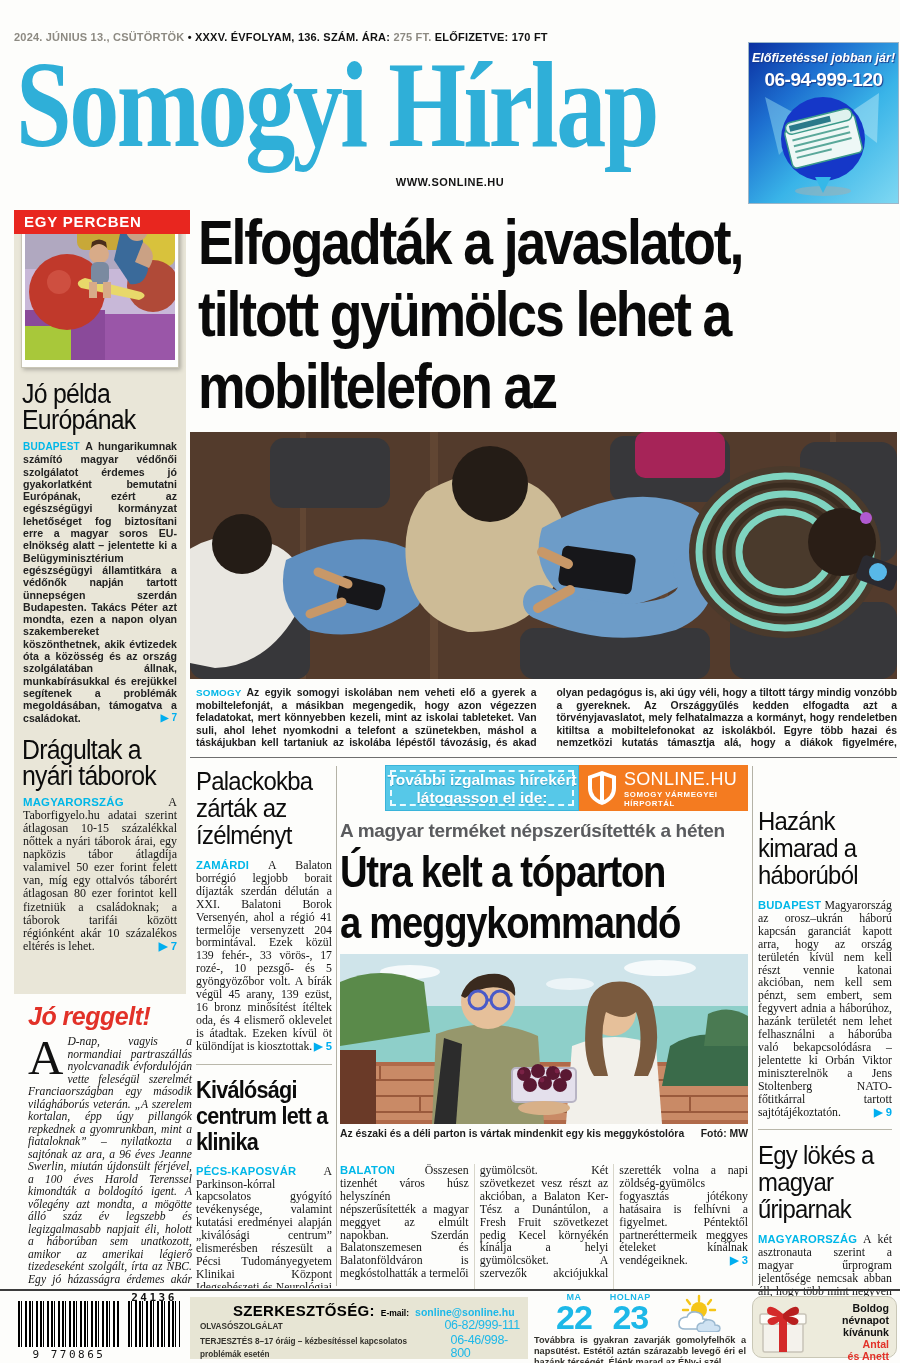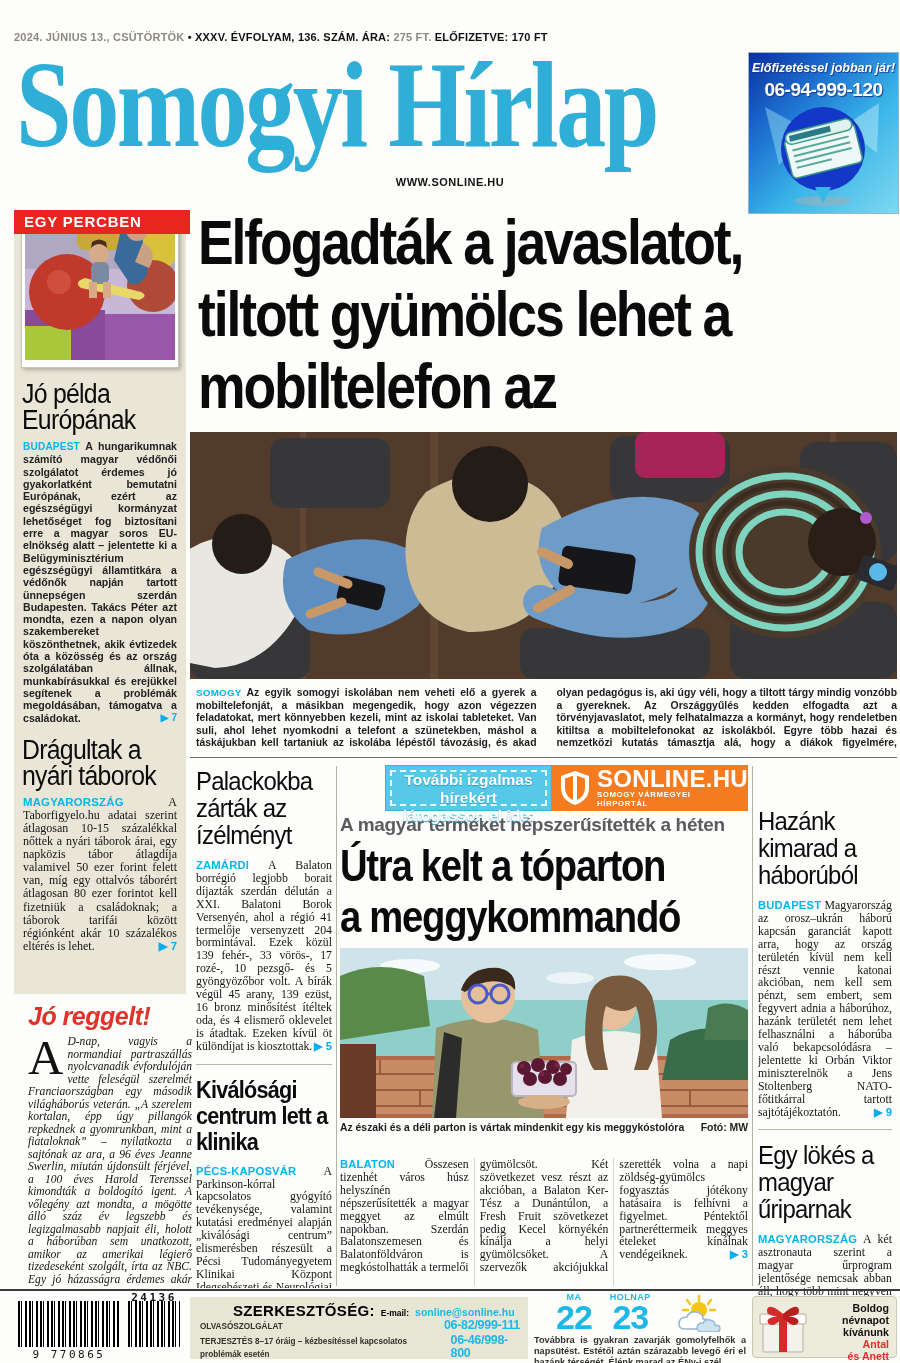--- a/index.html
+++ b/index.html
@@ -5,21 +5,21 @@
   html,body{margin:0;padding:0;}
   body{width:900px;height:1363px;position:relative;background:#fdfdfb;font-family:"Liberation Sans",sans-serif;overflow:hidden;}
   .abs{position:absolute;}
   .cond{transform:scaleX(0.85);transform-origin:0 0;width:117.6%;}
   .cond92{transform:scaleX(0.92);transform-origin:0 0;width:108.6%;}
   
   .dateline{left:14px;top:31px;font-size:11px;font-weight:bold;letter-spacing:0.2px;color:#111;}
   .dl-gray{color:#8d8a82;}
   .masthead{left:16px;top:46px;font-family:"Liberation Serif",serif;font-weight:bold;font-size:122px;line-height:118px;color:#2fafd8;letter-spacing:-3px;transform:scaleX(0.82);transform-origin:0 0;white-space:nowrap;}
   .website{left:340px;top:176px;width:220px;text-align:center;font-size:11px;font-weight:bold;color:#141414;letter-spacing:0.5px;}
-  .adbox{left:748px;top:52px;width:149px;height:160px;border:1px solid #9db6c8;background:linear-gradient(135deg,#0b2fa0 0%,#1d6fd0 30%,#39b4e8 60%,#7fd8f2 100%);overflow:hidden;}
+  .adbox{left:748px;top:42px;width:149px;height:160px;border:1px solid #9db6c8;background:linear-gradient(135deg,#0b2fa0 0%,#1d6fd0 30%,#39b4e8 60%,#7fd8f2 100%);overflow:hidden;}
   .adbox .ad1{position:absolute;left:0;top:8px;width:100%;text-align:center;color:#fff;font-weight:bold;font-style:italic;font-size:12.5px;text-shadow:1px 1px 1px #1a3a8a;}
   .adbox .ad2{position:absolute;left:0;top:26px;width:100%;text-align:center;color:#fff;font-weight:bold;font-size:19px;letter-spacing:-0.5px;text-shadow:1px 1px 1px #1a3a8a;}
   
   .banner{left:14px;top:210px;width:176px;height:24px;background:#e8261f;color:#fff;font-weight:bold;font-size:15px;letter-spacing:0.8px;line-height:24px;padding-left:10px;box-sizing:border-box;}
   .leftcol{left:14px;top:210px;width:172px;height:784px;background:#e9e6d8;overflow:hidden;box-sizing:border-box;}
   .lphoto{margin:0 auto;width:150px;background:#fff;border:1px solid #c9c6b6;box-shadow:2px 2px 4px rgba(0,0,0,.25);padding:3px;}
   .sec-title{font-size:27px;line-height:26px;letter-spacing:-0.8px;color:#0c0c0c;margin:13px 8px 7px 8px;}
   .sansbody{margin:0 9px;font-size:10.6px;line-height:12.3px;font-weight:bold;color:#222;text-align:justify;}
   .serifbody{margin:0 9px;font-family:"Liberation Serif",serif;font-size:12px;line-height:13.1px;color:#151515;text-align:justify;}
   .t-tag{color:#00b7e8;font-family:"Liberation Sans",sans-serif;font-weight:bold;font-size:0.95em;letter-spacing:0.2px;}
@@ -39,39 +39,39 @@
   .colrule{width:1px;background:#b4b2a6;top:766px;height:520px;}
   .mid-title{font-size:26px;line-height:27px;letter-spacing:-0.8px;color:#0c0c0c;margin:2px 0 10px 0;}
   .mid-title.bold{font-weight:bold;font-size:23.5px;line-height:26px;}
   .colbody{font-family:"Liberation Serif",serif;font-size:11.8px;line-height:12.9px;color:#151515;text-align:justify;}
   .hdiv{border-top:1px solid #b9b7aa;margin:11px 0 12px 0;}
   .midcol{left:340px;top:765px;width:408px;height:525px;overflow:hidden;}
   .promo{display:flex;height:46px;}
   .promo-cyan{width:194px;background:#56c8e8;border:1px solid #3ab4da;box-sizing:border-box;position:relative;color:#fff;font-weight:bold;font-size:15.5px;line-height:18px;text-align:center;padding-top:5px;text-shadow:0 1px 1px #2a9ac0;margin-left:45px;}
   .promo-cyan:after{content:"";position:absolute;left:4px;top:4px;right:4px;bottom:4px;border:2px dashed #eafaff;}
   .promo-orange{flex:1;background:#f47b20;color:#fff;display:flex;align-items:center;padding-left:8px;box-sizing:border-box;}
-  .brandname{font-size:24px;font-weight:bold;letter-spacing:0.3px;line-height:22px;}
+  .brandname{font-size:18px;font-weight:normal;letter-spacing:0.3px;line-height:22px;}
   .brandsub{font-size:7.8px;font-weight:bold;letter-spacing:0.6px;line-height:9px;}
-  .kicker{margin-top:3px;font-size:19px;font-weight:bold;color:#5a5b5e;letter-spacing:-0.3px;}
+  .kicker{margin-top:9px;font-size:19px;font-weight:bold;color:#5a5b5e;letter-spacing:-0.3px;}
   .cherry-hl{margin-top:4px;font-weight:bold;font-size:45px;line-height:51px;letter-spacing:-1.5px;color:#0a0a0a;}
   .cherry-cap{display:flex;justify-content:space-between;font-size:10.4px;font-weight:bold;color:#1c1c1c;margin-top:4px;}
   .cherry-body{margin-top:25px;column-count:3;column-gap:11px;column-rule:1px solid #d8d6ca;height:128px;}
   
   .footrule{left:0;top:1289px;width:900px;border-top:2px solid #3c3c3c;}
   .barcode{background:repeating-linear-gradient(90deg,#000 0 2px,#fff 2px 3px,#000 3px 4px,#fff 4px 7px,#000 7px 9px,#fff 9px 11px);}
   .bdigits{font-family:"DejaVu Sans Mono",monospace;font-size:11px;letter-spacing:2.5px;color:#111;}
   .edbox{left:190px;top:1297px;width:338px;height:62px;background:#e7e5d4;box-sizing:border-box;padding:5px 8px 0 10px;}
   .edrow{display:flex;justify-content:space-between;align-items:baseline;line-height:13.5px;}
   .edlabel{font-size:8.2px;font-weight:bold;color:#33322c;}
-  .edphone{color:#1db8e8;font-weight:bold;font-size:12.5px;letter-spacing:-0.3px;}
+  .edphone{color:#1db8e8;font-weight:normal;font-size:12.5px;letter-spacing:-0.3px;}
   .wx{left:534px;top:1292px;width:212px;}
   .wxlab{font-size:9px;font-weight:bold;color:#1db8e8;letter-spacing:0.5px;text-align:center;}
   .wxnum{font-size:34px;font-weight:bold;color:#1db8e8;line-height:30px;letter-spacing:-1px;text-align:center;}
   .wxtext{font-size:9.2px;font-weight:bold;color:#33322c;text-align:justify;line-height:10.8px;margin-top:3px;}
-  .greet{left:752px;top:1296px;width:145px;height:62px;background:#edebdc;border:1px solid #c9c7b6;border-radius:4px;box-sizing:border-box;}
+  .greet{left:752px;top:1296px;width:145px;height:62px;background:#edebdc;border:1px solid #c9c7b6;border-radius:10px;box-sizing:border-box;}
   .greettext{position:absolute;right:7px;top:5px;width:86px;text-align:right;font-size:10.6px;font-weight:bold;line-height:12px;color:#111;}
   .redname{color:#e23128;}
 </style>
 </head>
 <body>
 
 <div class="abs dateline">
   <span class="dl-gray">2024. JÚNIUS 13., CSÜTÖRTÖK</span>
   <span>• XXXV. ÉVFOLYAM, 136. SZÁM. ÁRA:</span>
   <span class="dl-gray">275 FT.</span>

